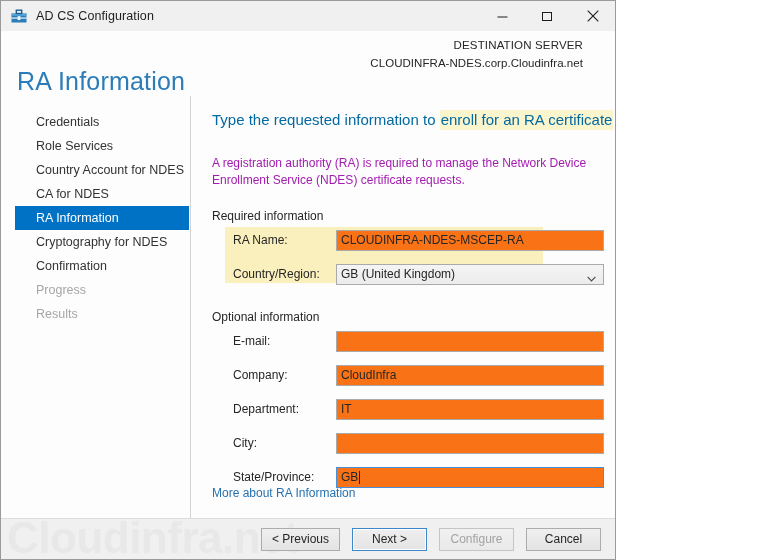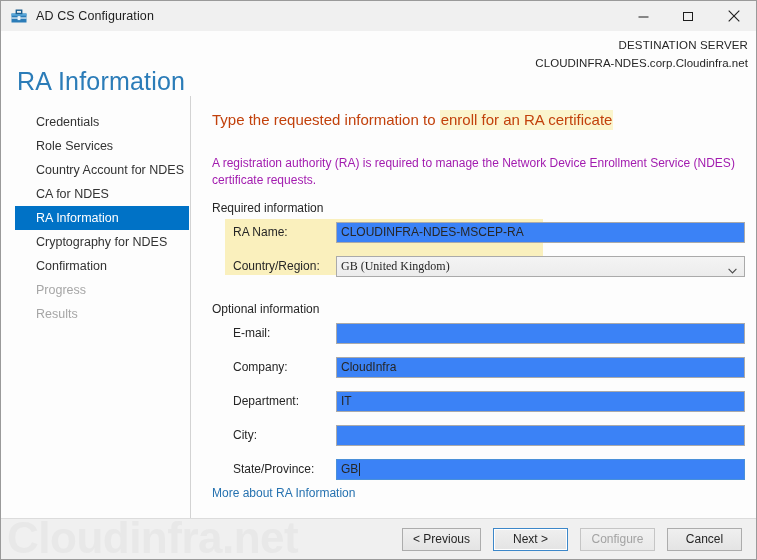--- a/index.html
+++ b/index.html
@@ -7,21 +7,21 @@
     margin: 0; padding: 0;
   }
   body {
     width: 757px; height: 560px;
     font-family: "Liberation Sans", sans-serif;
     background: #ffffff;
     overflow: hidden;
   }
   .window {
     position: relative;
-    width: 757px; height: 560px;
+    width: 616px; height: 560px;
     background: #fdfdfd;
     border: 1px solid #9a9a9a;
     display: flex;
     flex-direction: column;
   }
 
   
   .titlebar {
     height: 30px;
     flex: 0 0 30px;
@@ -72,21 +72,21 @@
     left: 16px; top: 50px;
     transform: translateY(-50%);
     font-size: 25px;
     color: #2b7cb8;
     font-weight: 400;
     white-space: nowrap;
     letter-spacing: .2px;
   }
   .dest-block {
     position: absolute;
-    right: 8px; top: 6px;
+    right: 32px; top: 6px;
     text-align: right;
     line-height: 1.55;
   }
   .dest-label {
     font-size: 11.5px;
     color: #262626;
     letter-spacing: .15px;
     white-space: nowrap;
   }
   .dest-server {
@@ -137,41 +137,41 @@
 
   
   .main {
     flex: 1 1 auto;
     position: relative;
     padding: 14px 0 0 21px;
     min-width: 0;
   }
   .instruction {
     font-size: 15px;
-    color: #c2410c;
+    color: #0369a1;
     margin: 0 3px 0 0;
     line-height: 1.3;
     white-space: nowrap;
   }
   .instruction .hl {
     background: #fbf5cd;
     padding: 1px 1px 2px 1px;
   }
   .descr {
     margin-top: 25px;
     font-size: 12px;
     color: #a21caf;
     line-height: 1.45;
     max-width: 525px;
   }
 
   .section-label {
     font-size: 12px;
     color: #262626;
-    margin-top: 12px;
+    margin-top: 20px;
     margin-bottom: 4px;
   }
   .section-label.optional { margin-top: 23px; }
 
   .form-grid { position: relative; }
   .frow {
     height: 26px;
     display: flex;
     align-items: center;
     position: relative;
@@ -187,21 +187,21 @@
   }
   .fctl {
     flex: 1 1 auto;
     margin-right: 11px;
     position: relative;
     height: 21px;
   }
   .textbox {
     width: 100%; height: 21px;
     border: 1px solid #aaaaaa;
-    background: #3b82f6;
+    background: #f97316;
     font-size: 12px;
     color: #262626;
     padding: 0 0 0 4px;
     display: flex;
     align-items: center;
     line-height: 1;
     white-space: nowrap;
     overflow: hidden;
   }
   .textbox.focused {
@@ -219,21 +219,20 @@
     width: 100%; height: 21px;
     border: 1px solid #aaaaaa;
     background: linear-gradient(to bottom, #f4f4f4 0%, #ececec 100%);
     font-size: 12px;
     color: #262626;
     display: flex;
     align-items: center;
     padding-left: 4px;
     position: relative;
     white-space: nowrap;
-    font-family: Liberation Serif, serif;
   }
   .combo-arrow {
     position: absolute;
     right: 7px; top: 50%;
     transform: translateY(-50%);
     width: 9px; height: 6px;
   }
 
   
   .req-highlight {

